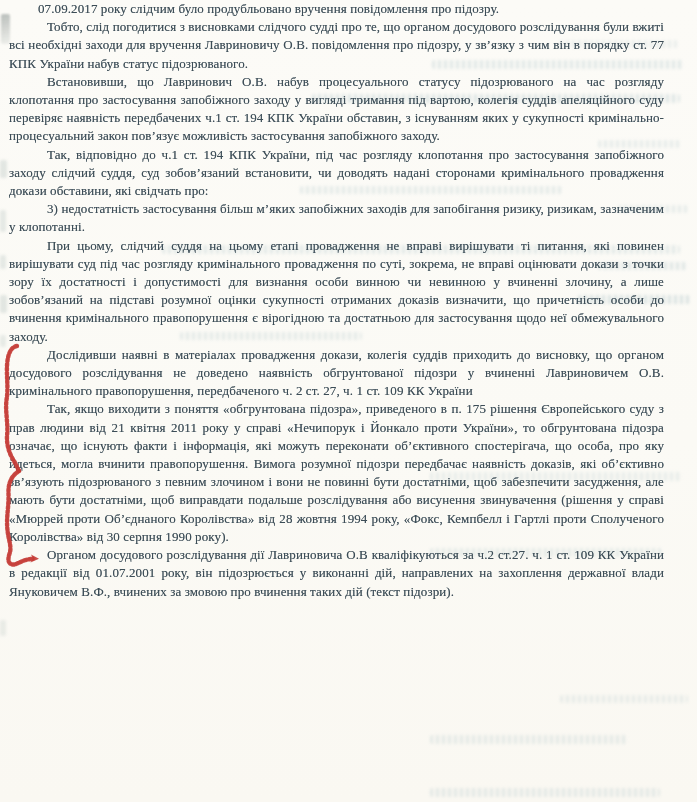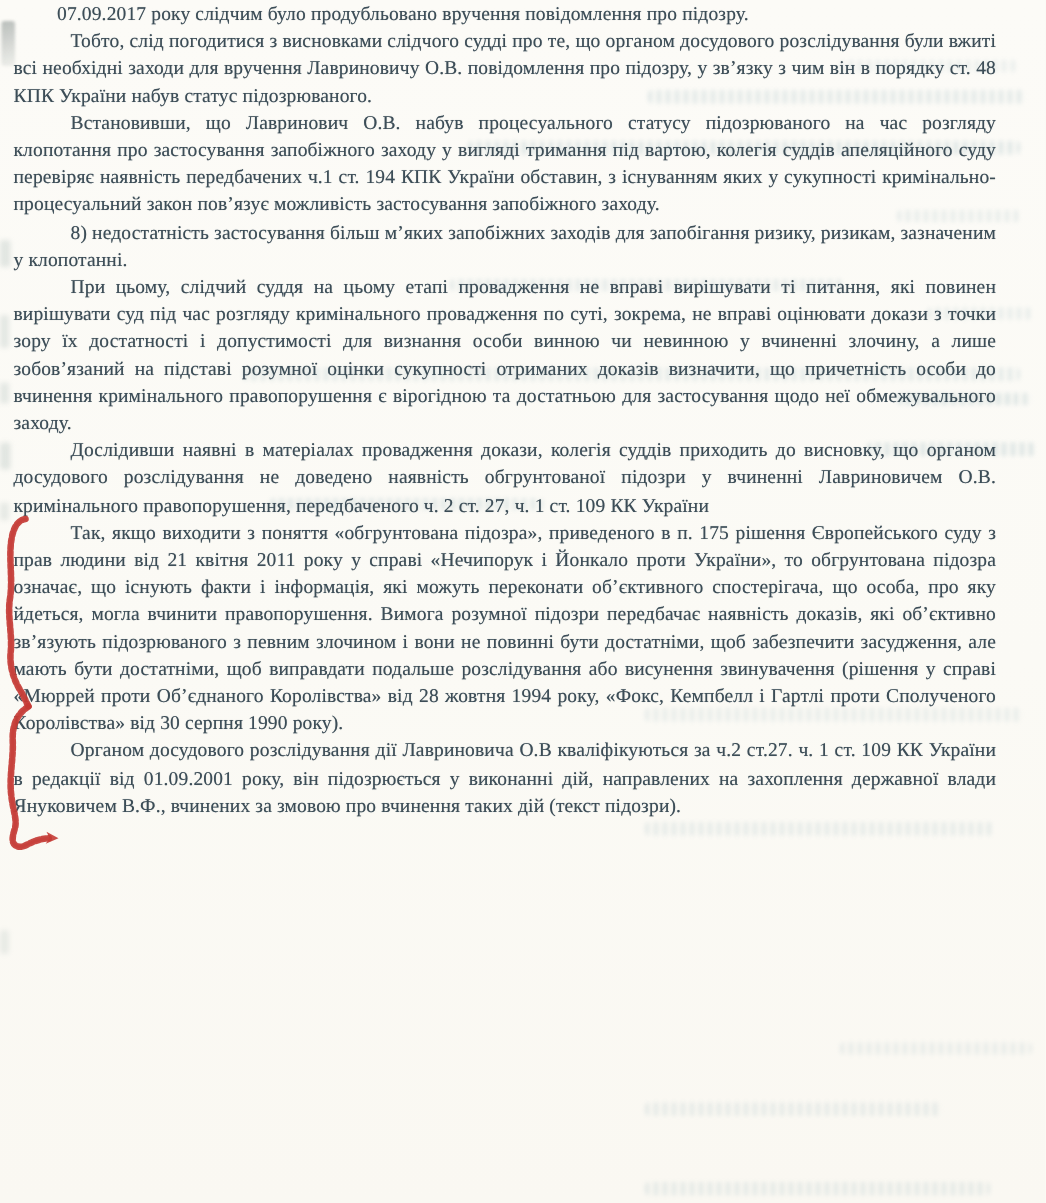--- a/index.html
+++ b/index.html
@@ -69,27 +69,28 @@
   <div class="smv" style="left:0;top:160px;width:7px;height:18px;opacity:.5;"></div>
   <div class="smv" style="left:0;top:210px;width:6px;height:22px;opacity:.45;"></div>
   <div class="smv" style="left:0;top:255px;width:6px;height:14px;opacity:.45;"></div>
   <div class="smv" style="left:0;top:295px;width:7px;height:18px;opacity:.5;"></div>
   <div class="smv" style="left:0;top:335px;width:6px;height:12px;opacity:.4;"></div>
   <div class="smv" style="left:0;top:620px;width:6px;height:16px;opacity:.35;"></div>
   <div class="corner-mark"></div>
 
   <main class="textblock">
     <p class="para first">07.09.2017 року слідчим було продубльовано вручення повідомлення про підозру.</p>
-    <p class="para">Тобто, слід погодитися з висновками слідчого судді про те, що органом досудового розслідування були вжиті всі необхідні заходи для вручення Лавриновичу О.В. повідомлення про підозру, у зв’язку з чим він в порядку ст. 48 КПК України набув статус підозрюваного.</p>
+    <p class="para">Тобто, слід погодитися з висновками слідчого судді про те, що органом досудового розслідування були вжиті всі необхідні заходи для вручення Лавриновичу О.В. повідомлення про підозру, у зв’язку з чим він в порядку ст. 77 КПК України набув статус підозрюваного.</p>
     <p class="para">Встановивши, що Лавринович О.В. набув процесуального статусу підозрюваного на час розгляду клопотання про застосування запобіжного заходу у вигляді тримання під вартою, колегія суддів апеляційного суду перевіряє наявність передбачених ч.1 ст. 194 КПК України обставин, з існуванням яких у сукупності кримінально-процесуальний закон пов’язує можливість застосування запобіжного заходу.</p>
-    <p class="para">8) недостатність застосування більш м’яких запобіжних заходів для запобігання ризику, ризикам, зазначеним у клопотанні.</p>
+    <p class="para">Так, відповідно до ч.1 ст. 194 КПК України, під час розгляду клопотання про застосування запобіжного заходу слідчий суддя, суд зобов’язаний встановити, чи доводять надані сторонами кримінального провадження докази обставини, які свідчать про:</p>
+    <p class="para">3) недостатність застосування більш м’яких запобіжних заходів для запобігання ризику, ризикам, зазначеним у клопотанні.</p>
     <p class="para">При цьому, слідчий суддя на цьому етапі провадження не вправі вирішувати ті питання, які повинен вирішувати суд під час розгляду кримінального провадження по суті, зокрема, не вправі оцінювати докази з точки зору їх достатності і допустимості для визнання особи винною чи невинною у вчиненні злочину, а лише зобов’язаний на підставі розумної оцінки сукупності отриманих доказів визначити, що причетність особи до вчинення кримінального правопорушення є вірогідною та достатньою для застосування щодо неї обмежувального заходу.</p>
     <p class="para">Дослідивши наявні в матеріалах провадження докази, колегія суддів приходить до висновку, що органом досудового розслідування не доведено наявність обгрунтованої підозри у вчиненні Лавриновичем О.В. кримінального правопорушення, передбаченого ч. 2 ст. 27, ч. 1 ст. 109 КК України</p>
     <p class="para">Так, якщо виходити з поняття «обгрунтована підозра», приведеного в п. 175 рішення Європейського суду з прав людини від 21 квітня 2011 року у справі «Нечипорук і Йонкало проти України», то обгрунтована підозра означає, що існують факти і інформація, які можуть переконати об’єктивного спостерігача, що особа, про яку йдеться, могла вчинити правопорушення. Вимога розумної підозри передбачає наявність доказів, які об’єктивно зв’язують підозрюваного з певним злочином і вони не повинні бути достатніми, щоб забезпечити засудження, але мають бути достатніми, щоб виправдати подальше розслідування або висунення звинувачення (рішення у справі «Мюррей проти Об’єднаного Королівства» від 28 жовтня 1994 року, «Фокс, Кемпбелл і Гартлі проти Сполученого Королівства» від 30 серпня 1990 року).</p>
-    <p class="para">Органом досудового розслідування дії Лавриновича О.В кваліфікуються за ч.2 ст.27. ч. 1 ст. 109 КК України в редакції від 01.09.2001 року, він підозрюється у виконанні дій, направлених на захоплення державної влади Януковичем В.Ф., вчинених за змовою про вчинення таких дій (текст підозри).</p>
+    <p class="para">Органом досудового розслідування дії Лавриновича О.В кваліфікуються за ч.2 ст.27. ч. 1 ст. 109 КК України в редакції від 01.07.2001 року, він підозрюється у виконанні дій, направлених на захоплення державної влади Януковичем В.Ф., вчинених за змовою про вчинення таких дій (текст підозри).</p>
   </main>
 
   <svg class="redpen" width="50" height="802" viewBox="0 0 50 802" xmlns="http://www.w3.org/2000/svg">
     <g fill="none" stroke="#c43b35" stroke-linecap="round" stroke-linejoin="round">
 
       <path d="M 17,346 C 10,347 7.5,356 7,366
                C 6.5,378 8.5,388 6.5,400
                C 5,412 8.5,424 7,436
                C 6.5,446 10,455 14,461
                C 15.5,463.5 17.5,468 19,471" stroke-width="4.4" stroke-dasharray="2.4 1.9" opacity=".92"></path>

